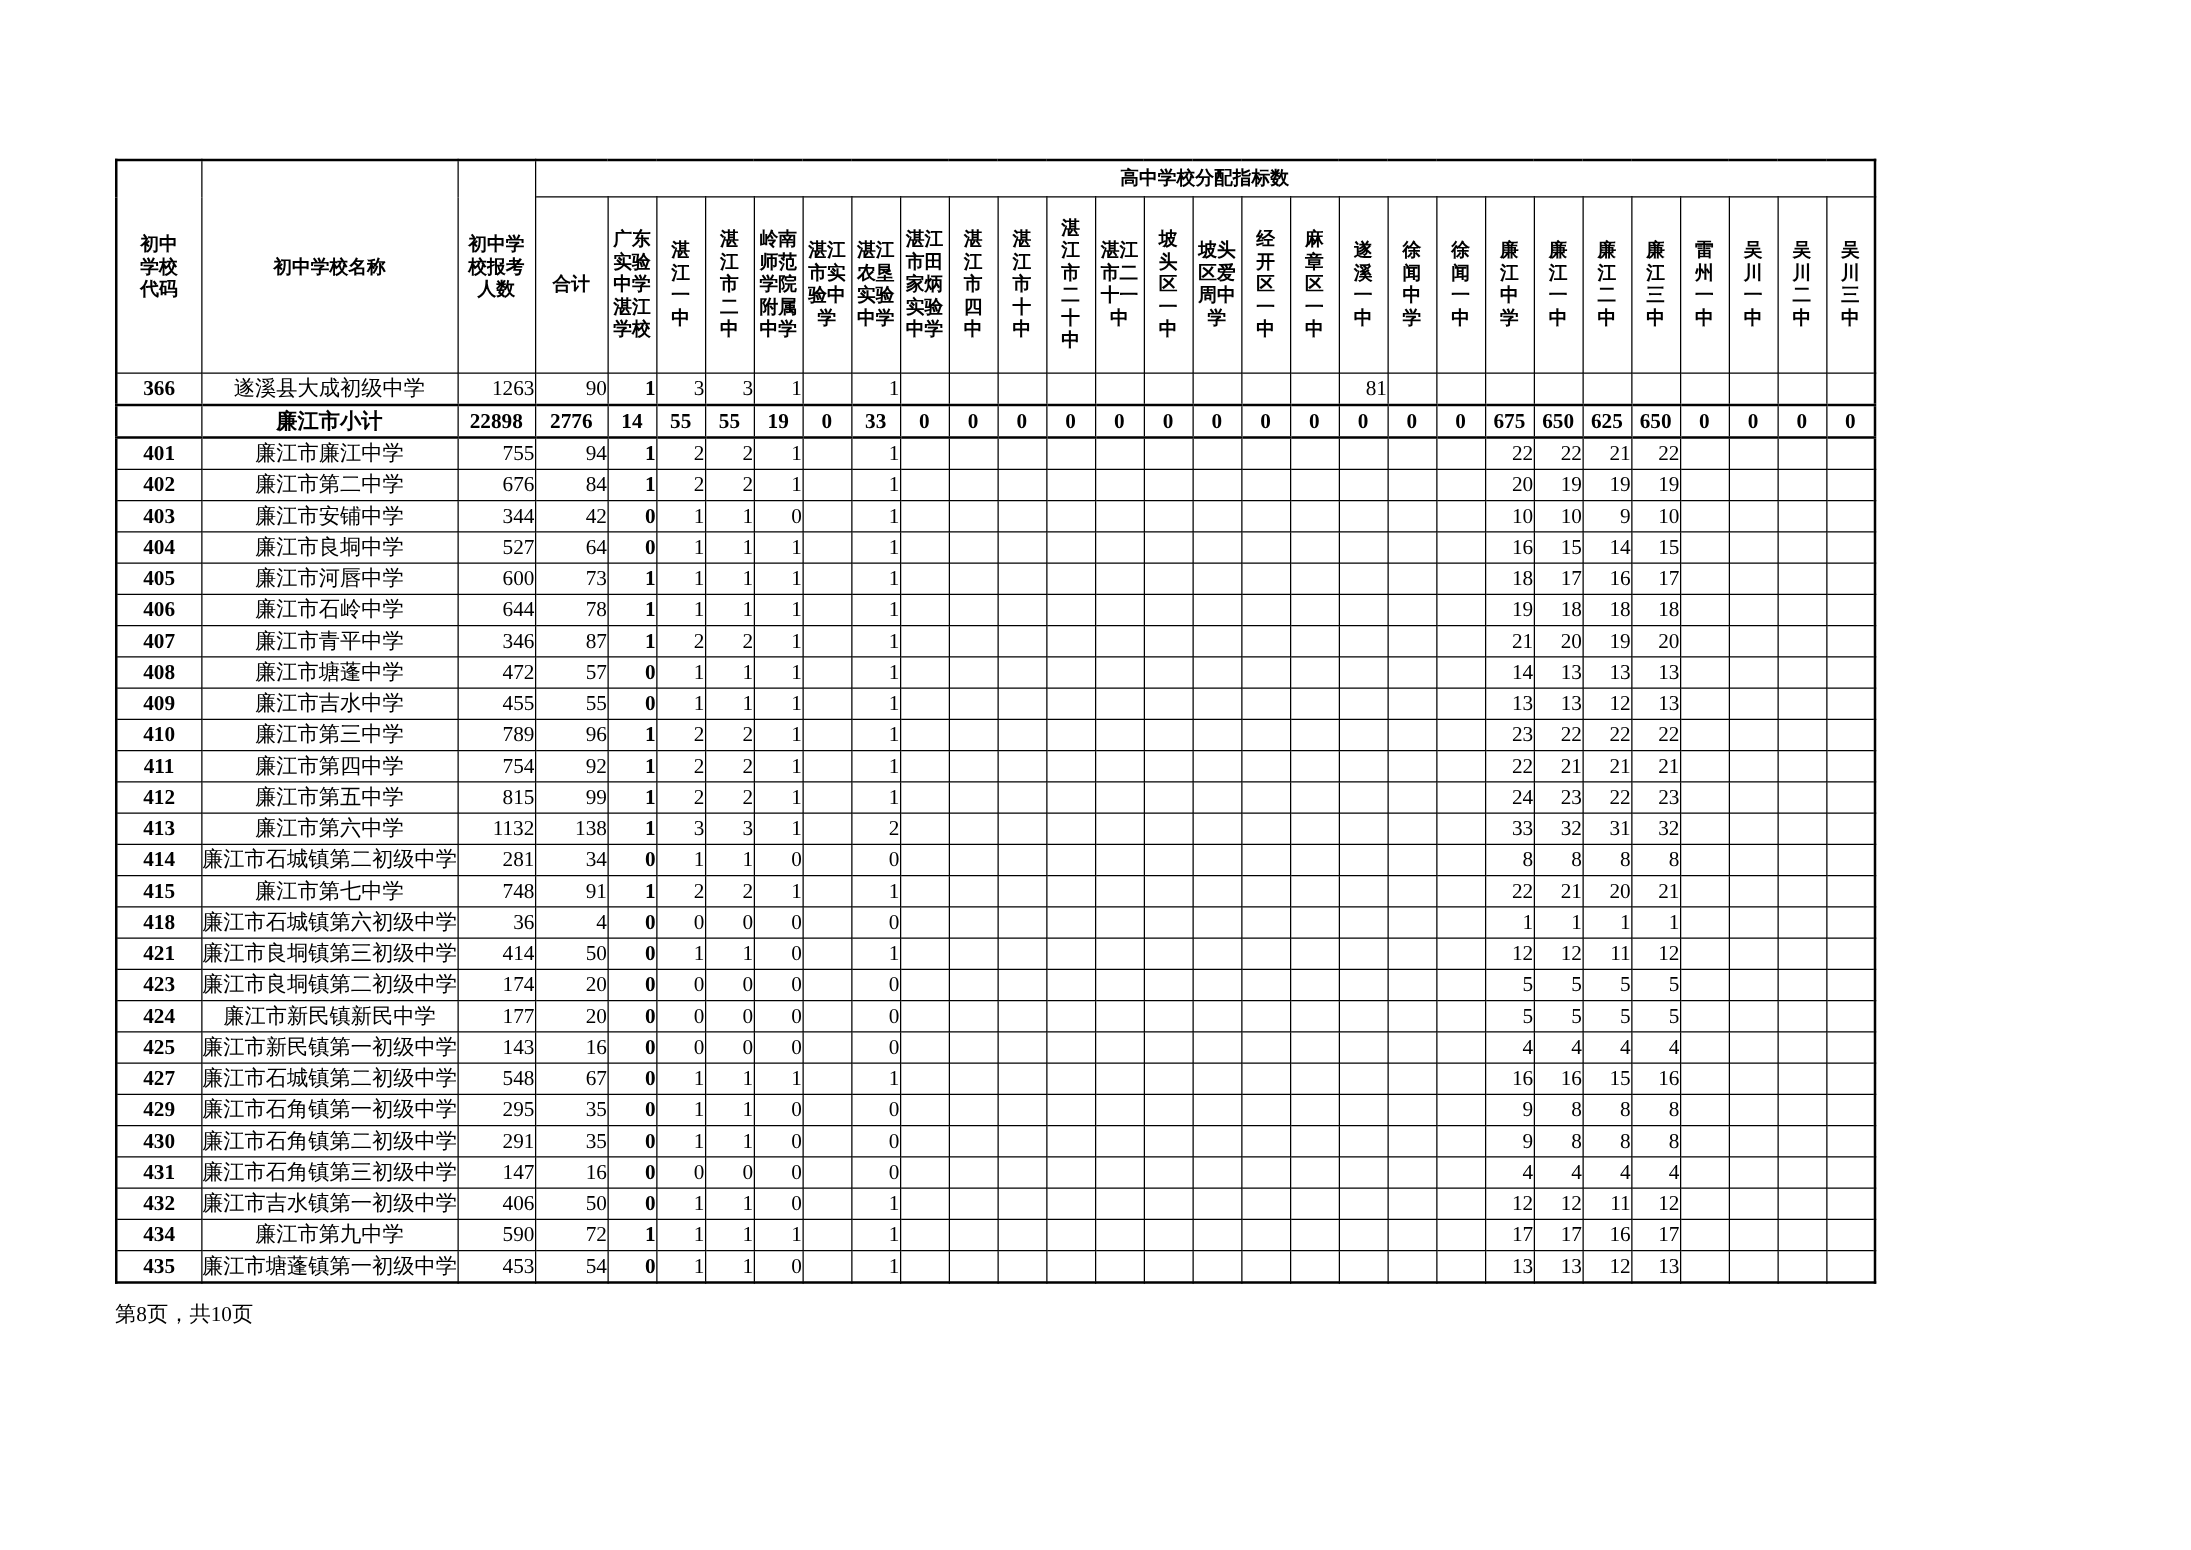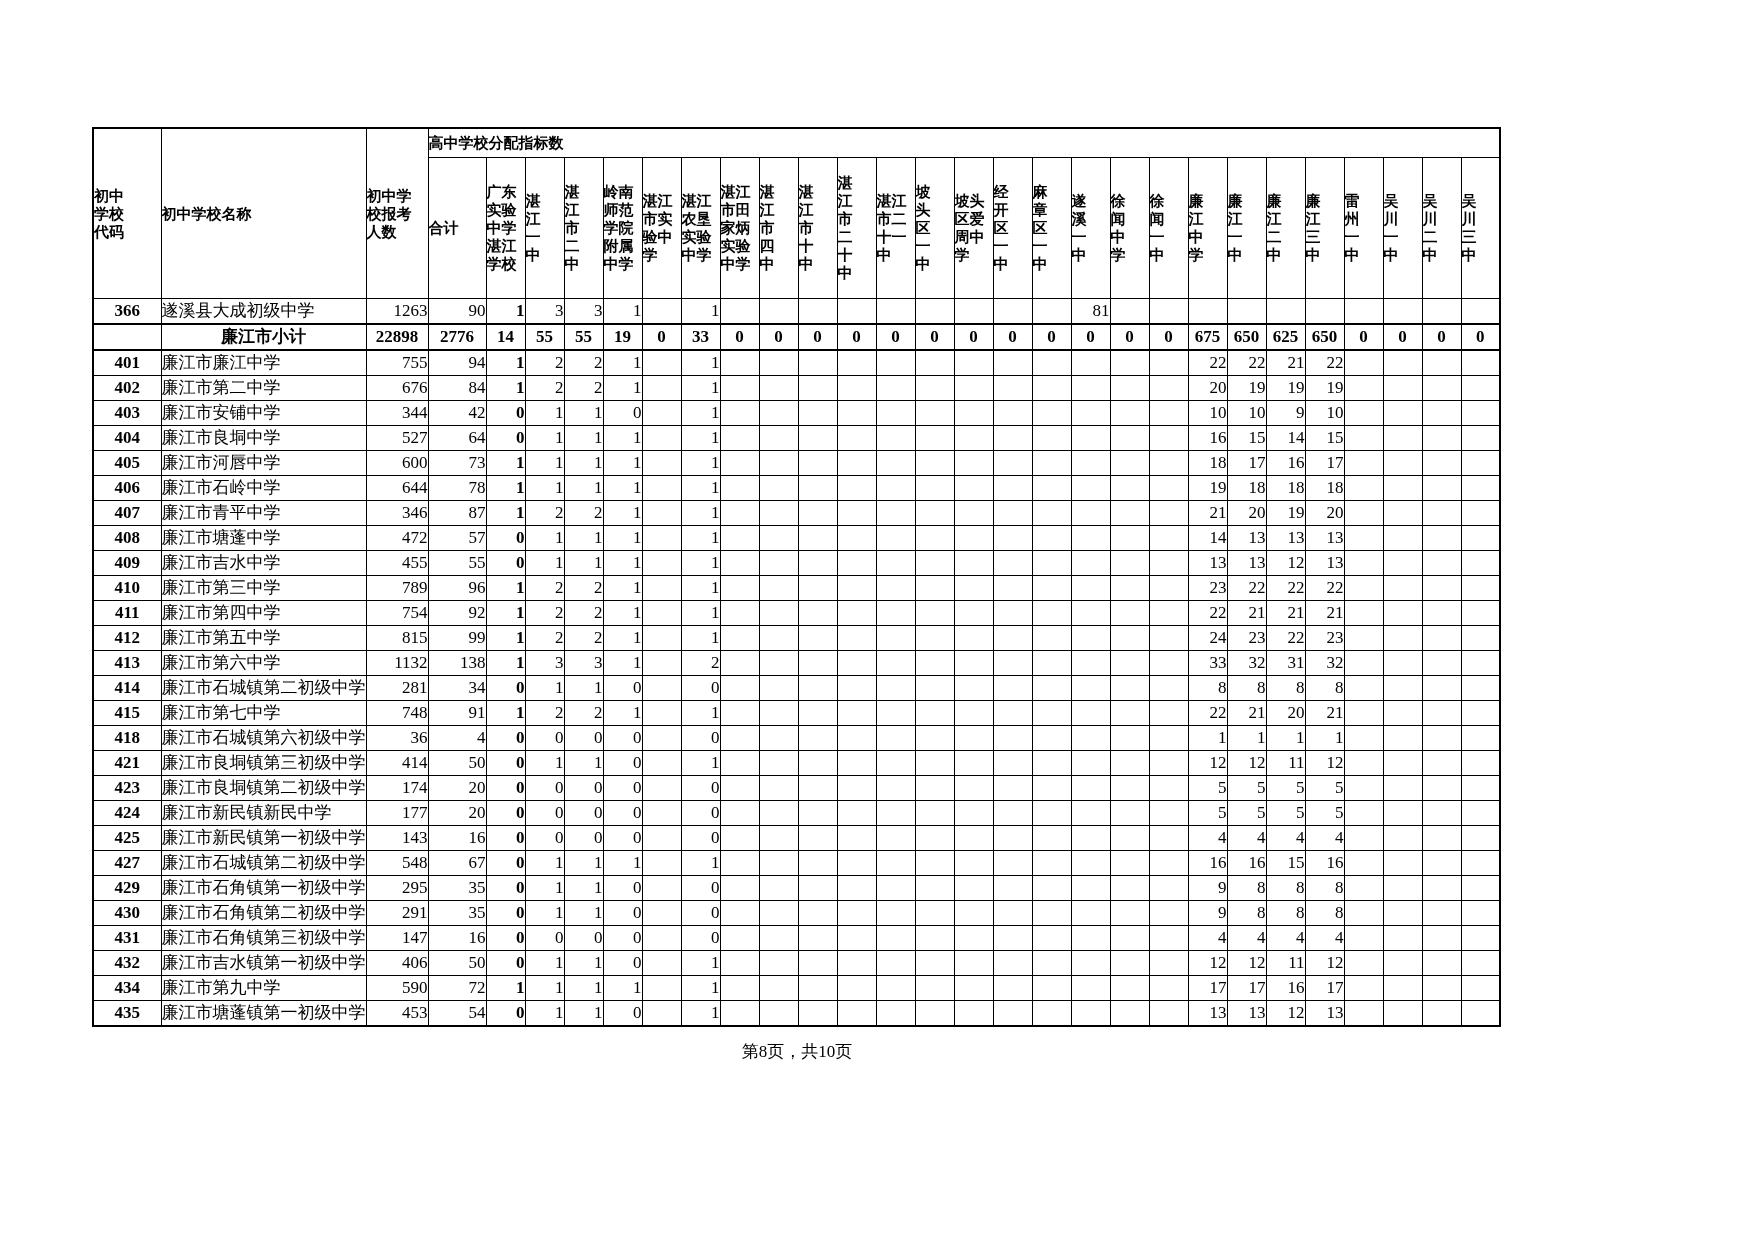--- a/index.html
+++ b/index.html
@@ -15,44 +15,44 @@
   table.quota th,table.quota td{
     border:1px solid #000;
     padding:0;margin:0;
     overflow:hidden;
     font-family:"Liberation Serif","DejaVu Serif",serif;
   }
   
   table.quota th{
     font-weight:bold;
     font-size:15px;line-height:18px;
-    text-align:left;vertical-align:middle;
+    text-align:center;vertical-align:middle;
     white-space:pre-line;
   }
   th.group-hd{font-size:17px;height:28px;line-height:28px;}
   th.left-hd{font-size:16px;}
   th.name-hd{font-size:17px;}
   th.school-hd{font-size:15px;}
   tr.hd-row2 th{height:140px;}
   
   table.quota td{
     height:24px;
     font-size:17px;line-height:24px;
     vertical-align:middle;
     white-space:nowrap;
   }
   td.c-code{text-align:center;font-weight:bold;}
-  td.c-name{text-align:left;padding-left:4px;font-size:17px;}
+  td.c-name{text-align:center;padding-left:4px;font-size:17px;}
   td.c-num{text-align:right;padding-right:4px;}
   td.col-gdsy{font-weight:bold;}
   tr.subtotal td{font-weight:bold;border-top:2px solid #000;border-bottom:2px solid #000;text-align:center;}
   tr.subtotal td.c-name{text-align:center;padding-left:0;}
   .footer{
     position:absolute;left:92px;top:1040px;width:1410px;
-    text-align:center;font-size:17px;
+    text-align:left;font-size:17px;
     font-family:"Liberation Serif","DejaVu Serif",serif;
   }
 </style>
 </head>
 <body>
 
 <div class="page">
   <table class="quota">
     <colgroup>
         <col style="width: 68px;">

